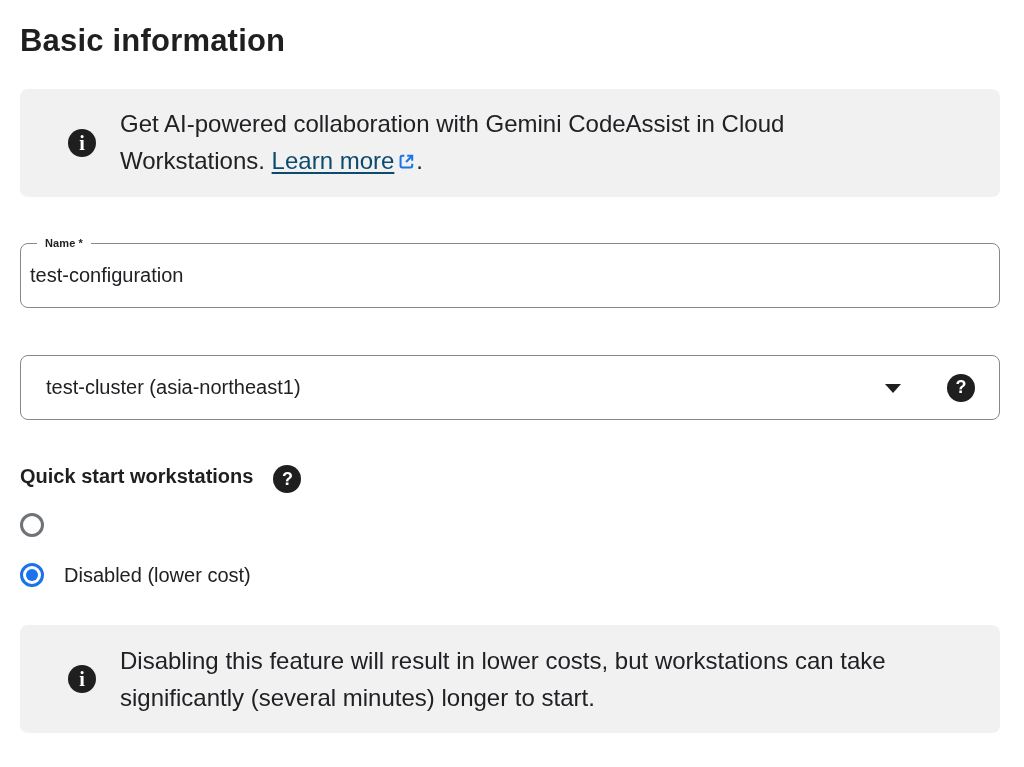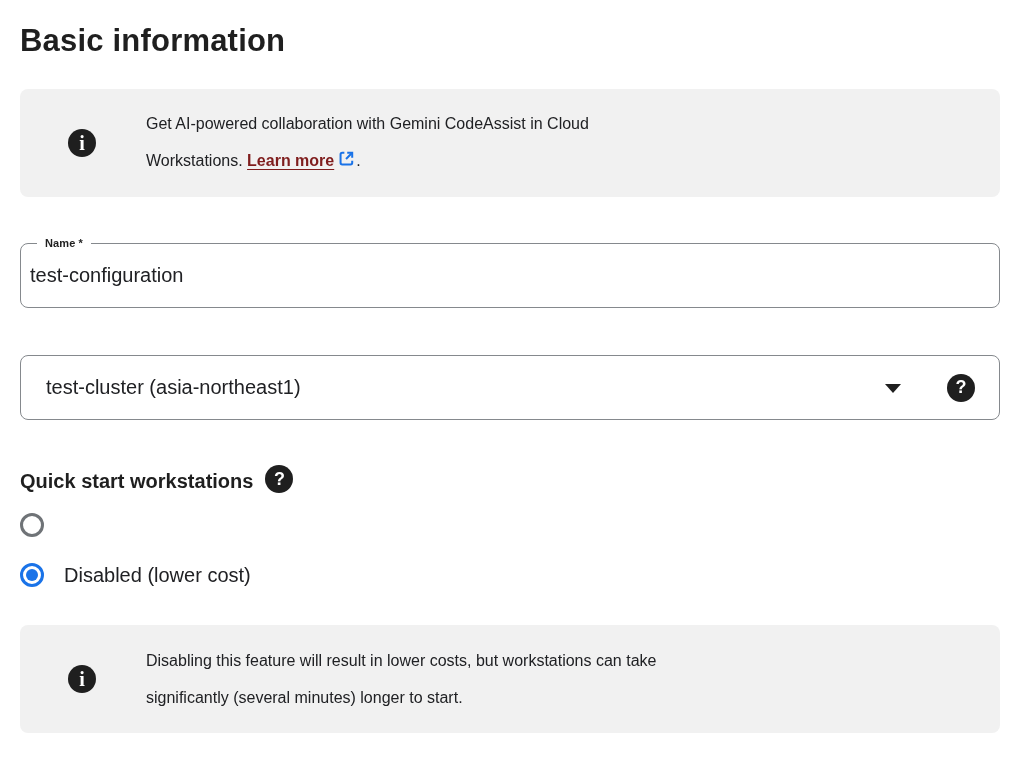--- a/index.html
+++ b/index.html
@@ -31,31 +31,30 @@
     border-radius: 50%;
     background: #1f1f1f;
     color: #ffffff;
     display: flex; align-items: center; justify-content: center;
     font-weight: 700;
     flex: none;
   }
   .banner .round-icon { margin-left: 48px; font-size: 19px; }
   .info-glyph { font-family: "Liberation Serif", serif; font-weight: 700; font-size: 20px; line-height: 1; }
   .banner-text {
-    margin-left: 50px;
-    font-size: 16px;
+    margin-left: 24px;
+    font-size: 24px;
     line-height: 37px;
     color: #202124;
   }
   .banner-text a {
-    color: #7f1d1d;
+    color: #0c4a6e;
     text-decoration: underline;
     text-underline-offset: 3px;
     cursor: pointer;
-    font-weight: bold;
   }
   .ext-icon { display: inline-block; vertical-align: -2px; margin-left: 3px; }
 
   
   .field {
     position: relative;
     height: 65px;
     border: 1px solid #85898d;
     border-radius: 8px;
     background: #ffffff;
@@ -110,25 +109,26 @@
     right: 24px; top: 50%;
     transform: translateY(-50%);
     cursor: pointer;
   }
   .help-icon { font-size: 18px; cursor: pointer; }
 
   
   .section-label {
     margin-top: 45px;
     display: flex;
-    align-items: flex-end;
+    align-items: flex-start;
     font-size: 20px;
     font-weight: 700;
     color: #1f1f1f;
     height: 28px;
+    gap: 8px;
   }
   .section-label .round-icon { margin-left: 12px; }
 
   .radio-row {
     display: flex;
     align-items: center;
     height: 26px;
     cursor: pointer;
   }
   .radio-row-1 { margin-top: 19px; }

